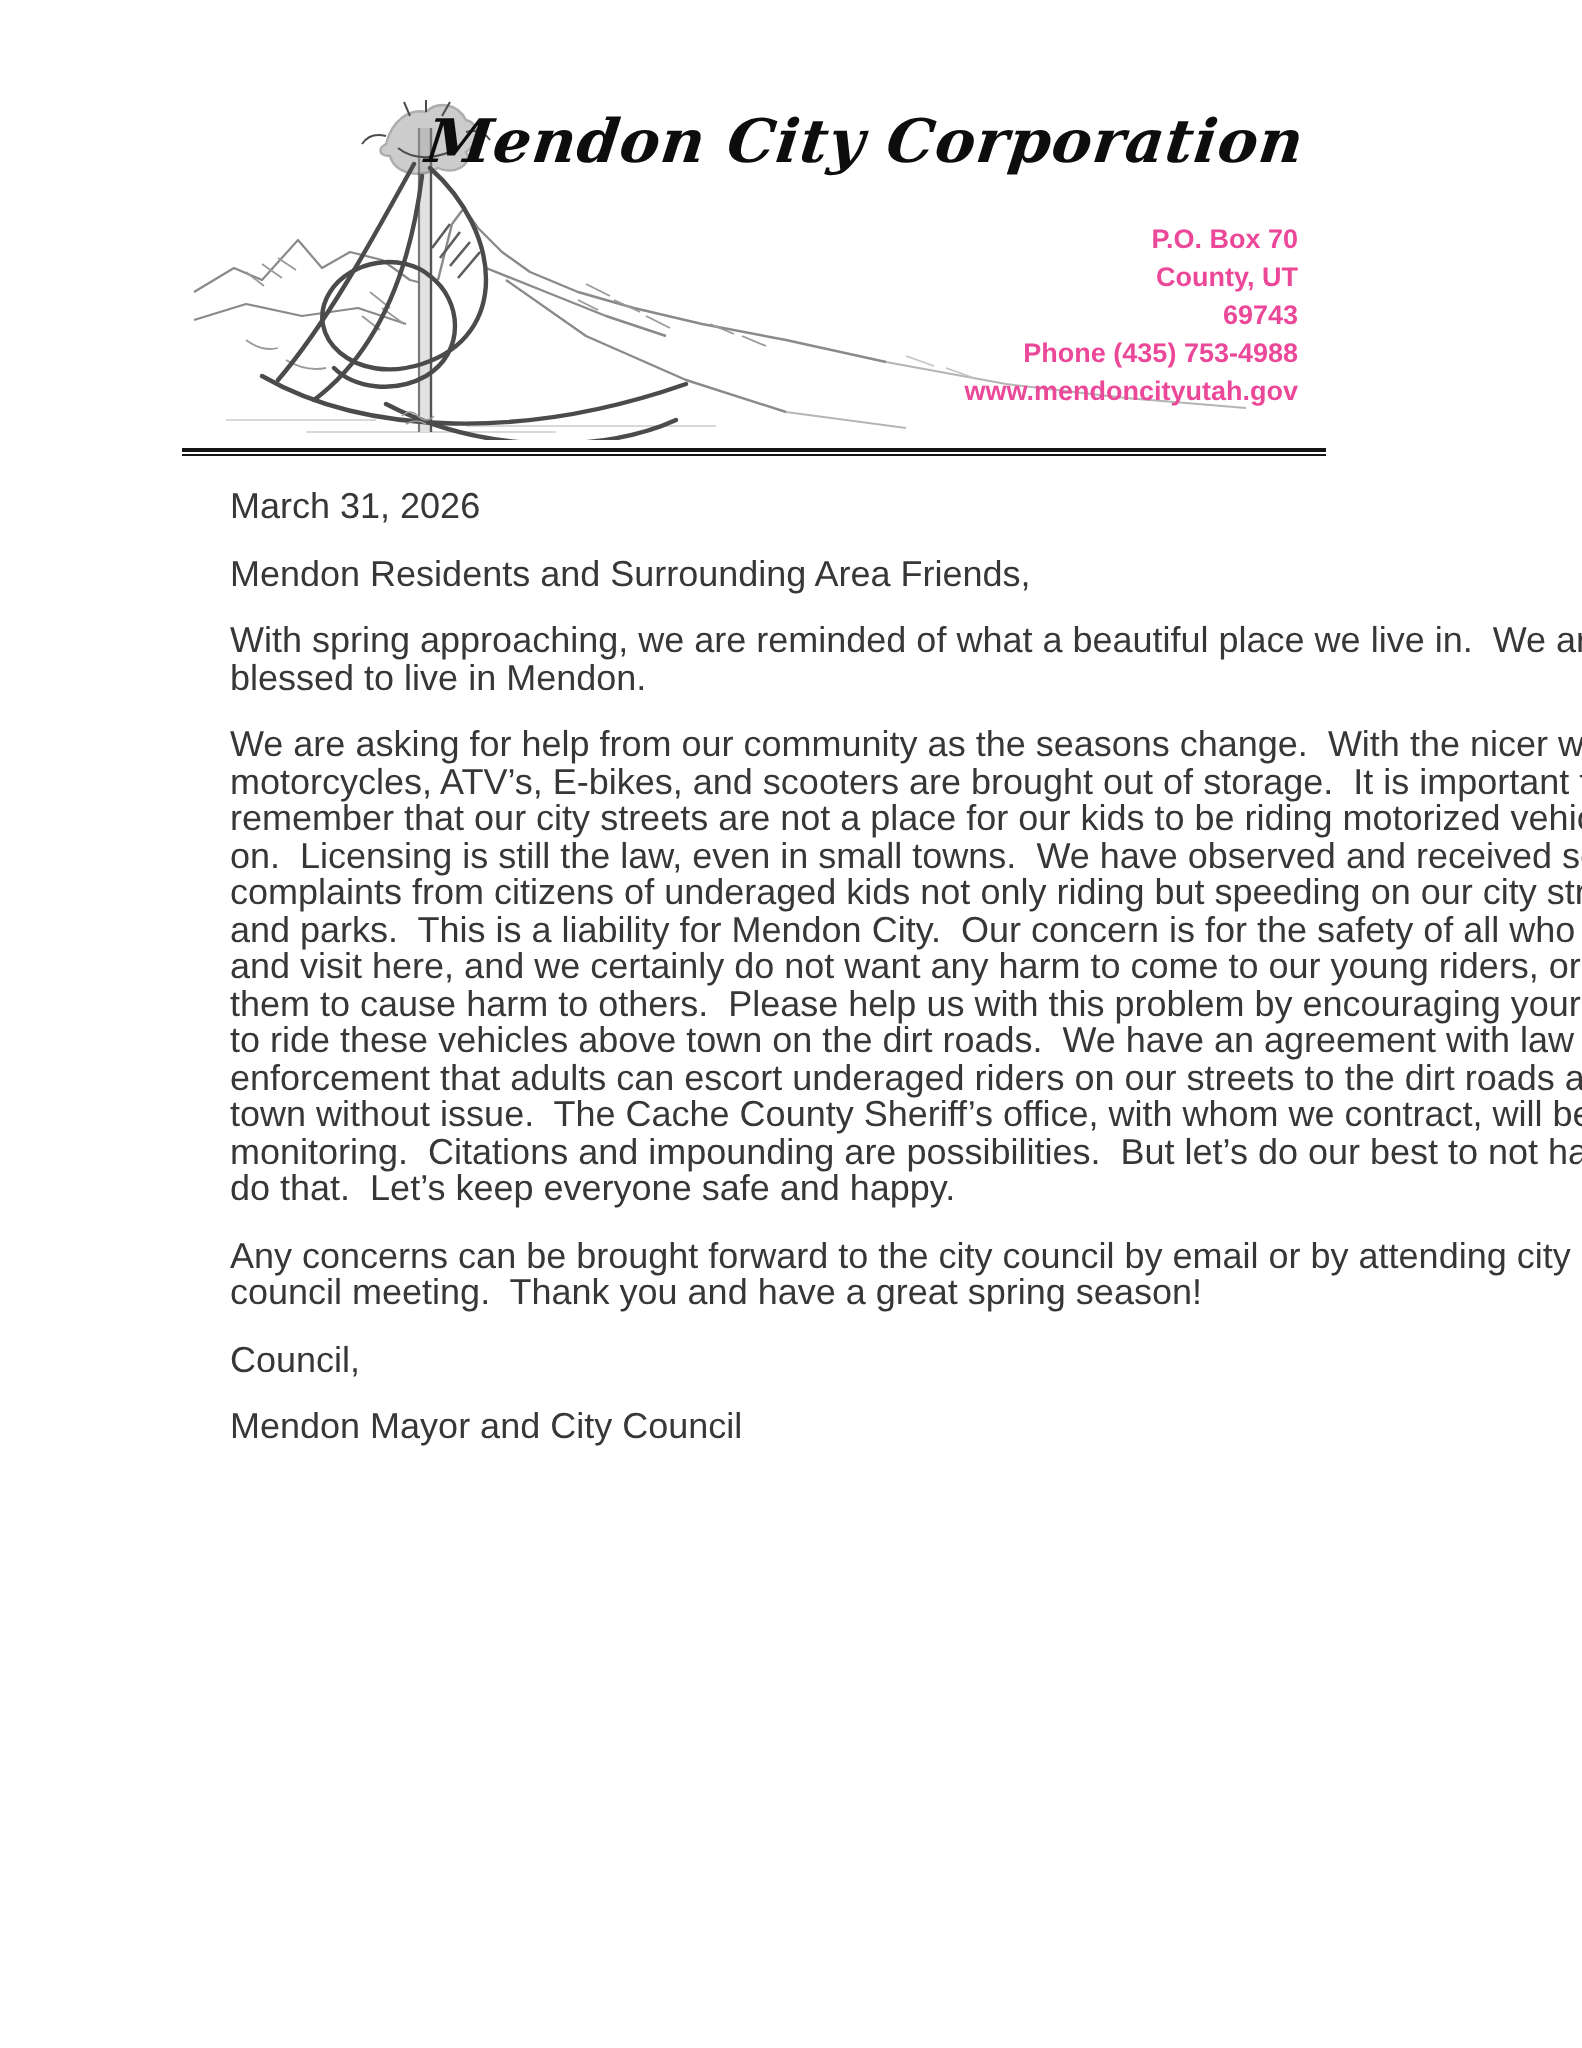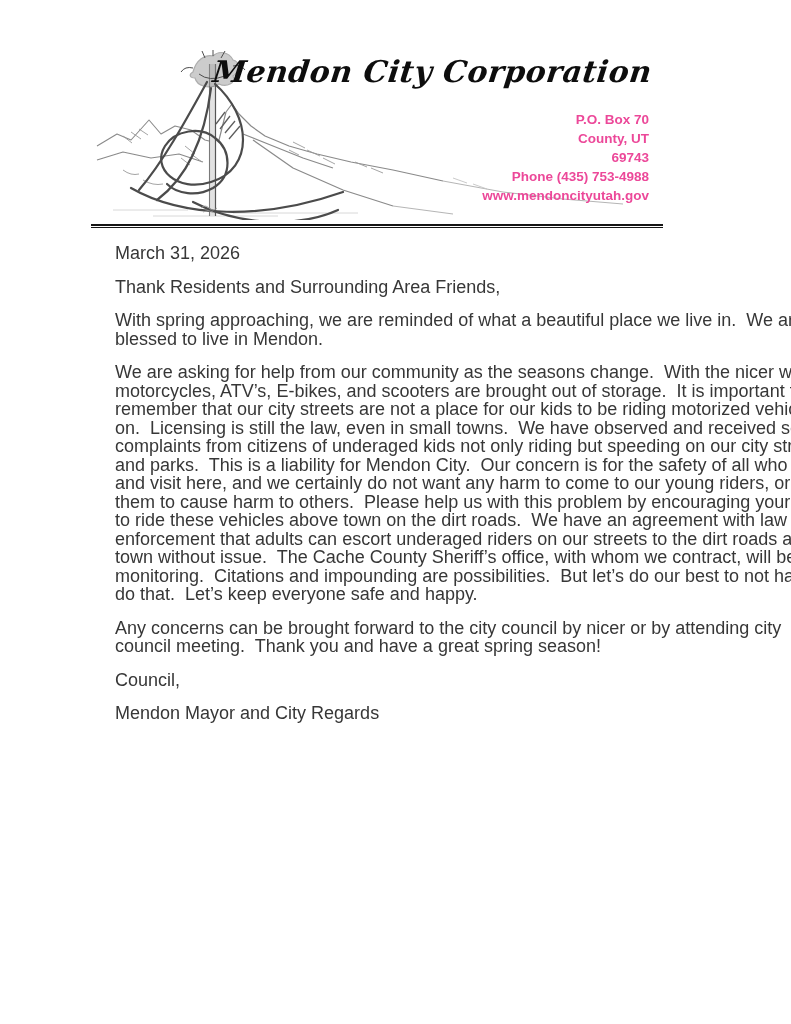--- a/index.html
+++ b/index.html
@@ -138,35 +138,35 @@
     <div>County, UT</div>
     <div>69743</div>
     <div>Phone (435) 753-4988</div>
     <div>www.mendoncityutah.gov</div>
   </div>
 
   <div class="header-rule"></div>
 
   <main class="letter-body">
     <p>March 31, 2026</p>
-    <p>Thank Residents and Surrounding Area Friends,</p>
+    <p>Mendon Residents and Surrounding Area Friends,</p>
     <p>With spring approaching, we are reminded of what a beautiful place we live in.  We are so
 blessed to live in Mendon.</p>
     <p>We are asking for help from our community as the seasons change.  With the nicer weather,
 motorcycles, ATV’s, E-bikes, and scooters are brought out of storage.  It is important to
 remember that our city streets are not a place for our kids to be riding motorized vehicles
 on.  Licensing is still the law, even in small towns.  We have observed and received several
 complaints from citizens of underaged kids not only riding but speeding on our city streets
 and parks.  This is a liability for Mendon City.  Our concern is for the safety of all who live
 and visit here, and we certainly do not want any harm to come to our young riders, or for
 them to cause harm to others.  Please help us with this problem by encouraging your kids
 to ride these vehicles above town on the dirt roads.  We have an agreement with law
 enforcement that adults can escort underaged riders on our streets to the dirt roads above
 town without issue.  The Cache County Sheriff’s office, with whom we contract, will be
 monitoring.  Citations and impounding are possibilities.  But let’s do our best to not have to
 do that.  Let’s keep everyone safe and happy.</p>
-    <p>Any concerns can be brought forward to the city council by nicer or by attending city
+    <p>Any concerns can be brought forward to the city council by email or by attending city
 council meeting.  Thank you and have a great spring season!</p>
     <p>Council,</p>
-    <p>Mendon Mayor and City Regards</p>
+    <p>Mendon Mayor and City Council</p>
   </main>
 
 </div>
 
 </body></html>

